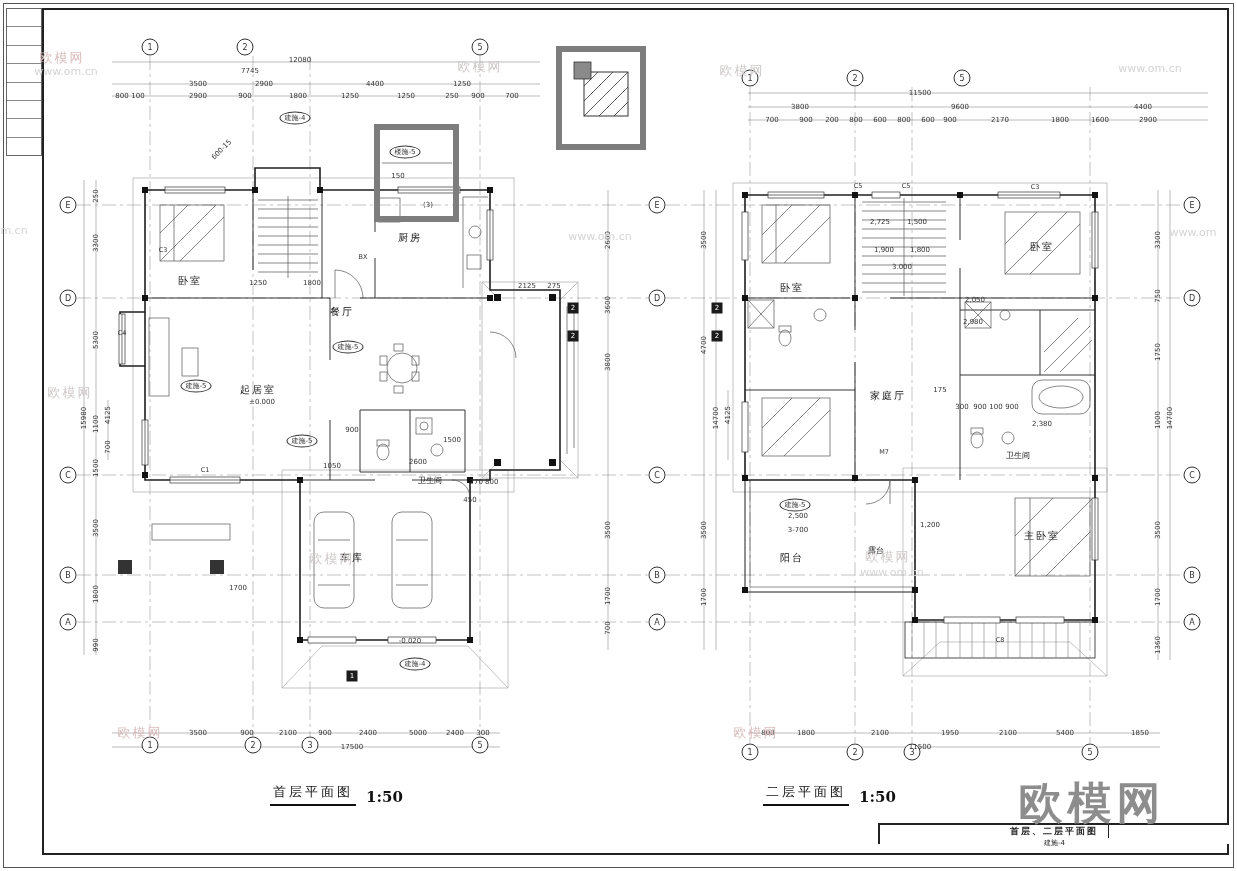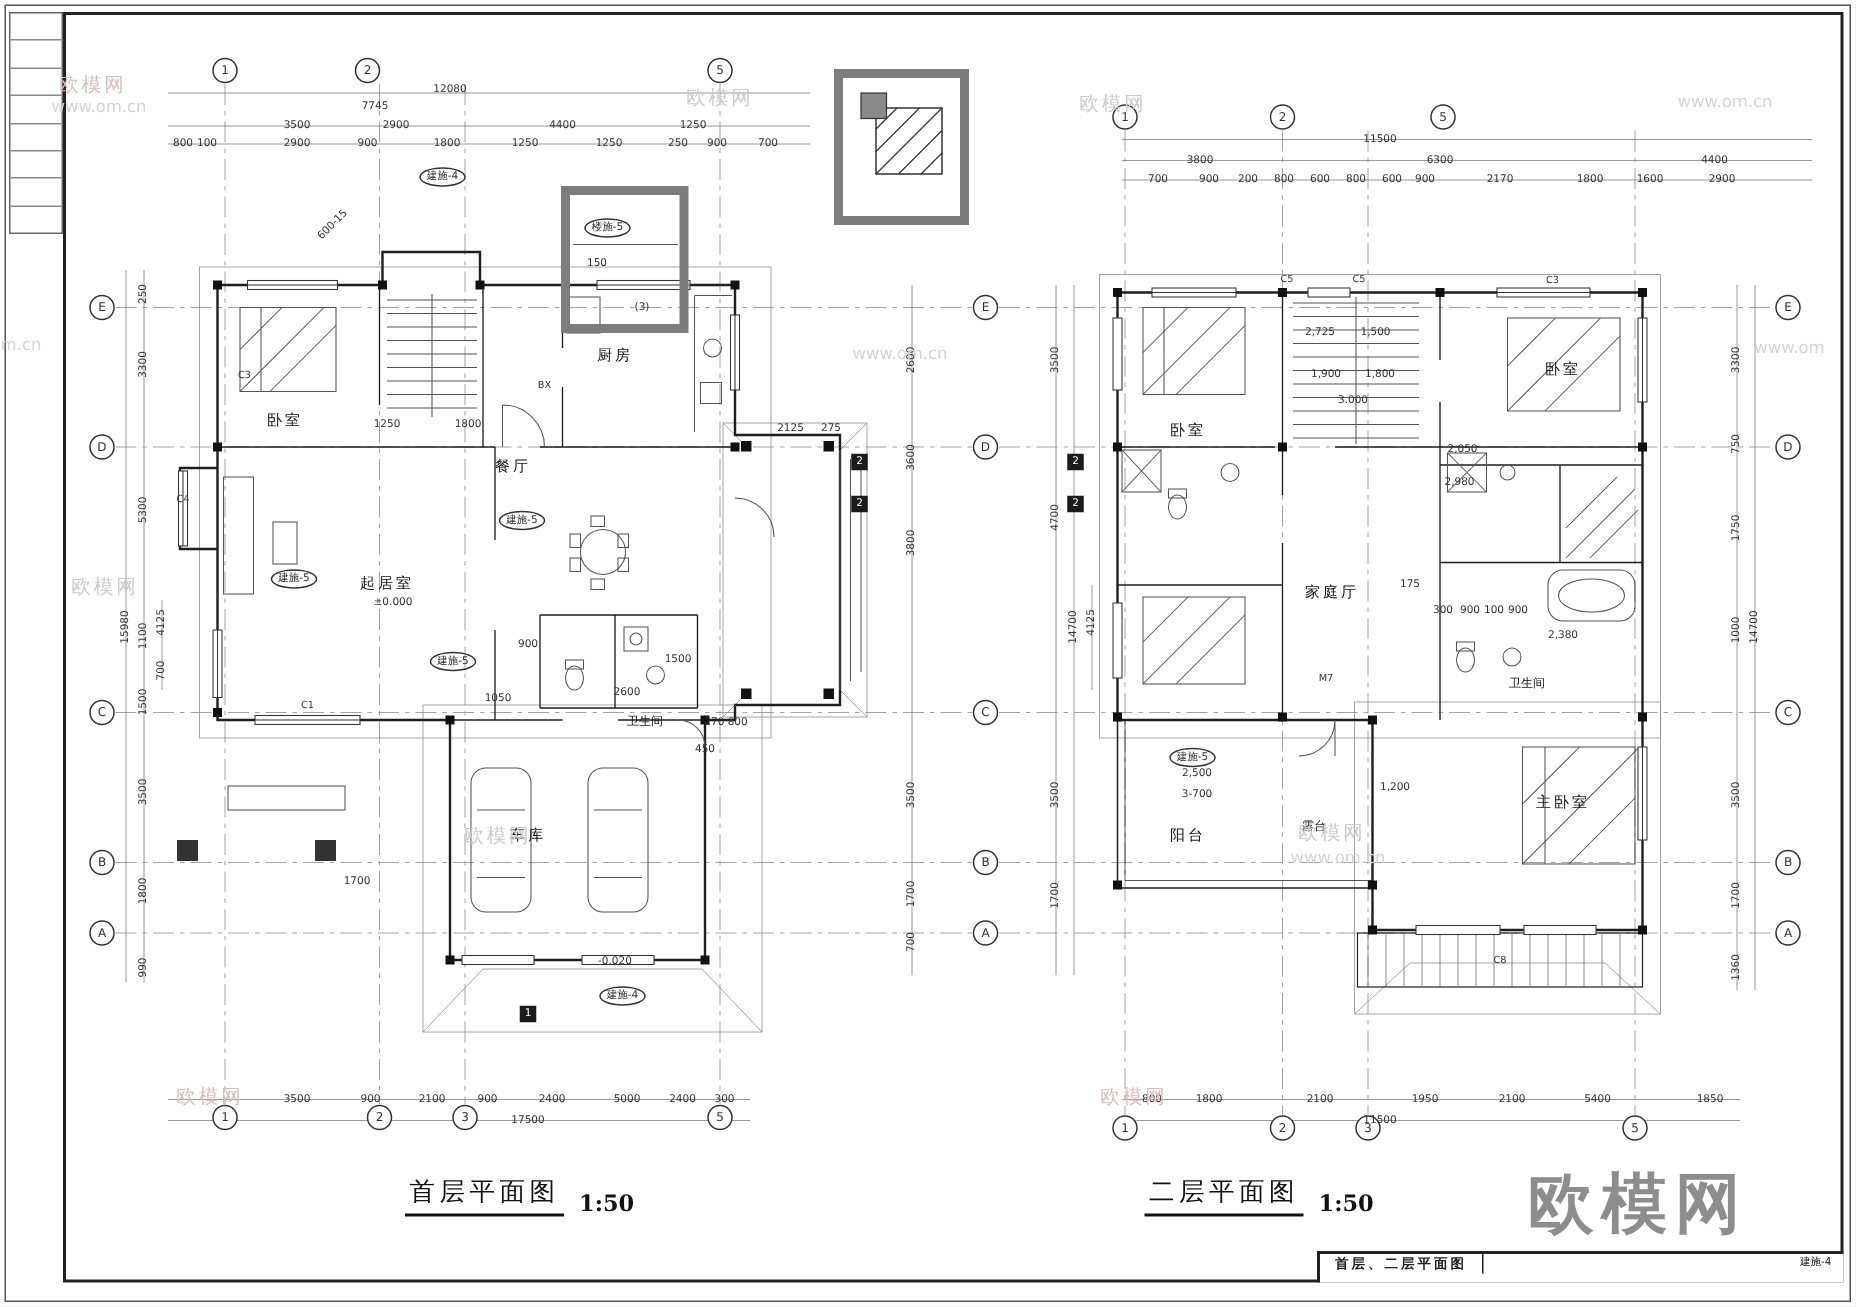--- a/index.html
+++ b/index.html
@@ -22,23 +22,23 @@
   .callout{font-size:7px;border:1px solid #333;border-radius:50%;padding:2px 4px;background:transparent;}
   .flag{font-size:7px;background:#1b1b1b;color:#fff;width:11px;height:11px;display:flex;align-items:center;justify-content:center;}
   .bubble{font-size:8px;border:1px solid #333;border-radius:50%;width:15px;height:15px;display:flex;align-items:center;justify-content:center;background:#fff;}
   .wm{font-size:13px;color:#cfc9c9;letter-spacing:2px;}
   .wmx{font-size:11px;color:#d4d4d4;}
   .wmr{font-size:13px;color:#d9bcbc;letter-spacing:2px;}
   .gray-box{position:absolute;border:6px solid #7d7d7d;box-sizing:border-box;pointer-events:none;}
   #legend-box{left:556px;top:46px;width:90px;height:104px;background:#ffffff;}
   #highlight-box{left:374px;top:124px;width:85px;height:98px;background:transparent;}
   .plan-caption{position:absolute;display:flex;align-items:flex-end;gap:10px;color:#111;}
-  .cap-title{font-size:17px;letter-spacing:3px;border-bottom:2px solid #111;padding:0 3px 3px;}
+  .cap-title{font-size:13px;letter-spacing:3px;border-bottom:2px solid #111;padding:0 3px 3px;}
   .cap-scale{font-size:15px;font-weight:bold;font-family:"DejaVu Serif","Liberation Serif",serif;}
-  .sheet-strip{position:absolute;left:878px;right:8px;bottom:16px;height:19px;border-top:2px solid #222;border-left:2px solid #222;display:flex;align-items:flex-start;background:#fff;}
+  .sheet-strip{position:absolute;left:878px;right:8px;bottom:27px;height:19px;border-top:2px solid #222;border-left:2px solid #222;display:flex;align-items:center;background:#fff;flex-direction:column;}
   .sheet-label{font-size:9px;font-weight:bold;letter-spacing:2px;padding:0 10px;border-right:1px solid #222;display:flex;align-items:center;}
   .sheet-spacer{flex:1;border-right:1px solid #222;}
   .sheet-no{font-size:7px;padding:0 8px;display:flex;align-items:center;}
   #wm-big{position:absolute;left:1092px;top:803px;transform:translate(-50%,-50%);font-size:44px;font-weight:600;color:#8d8d8d;letter-spacing:5px;white-space:nowrap;}
 </style>
 </head>
 <body>
 
 <div id="page">
 
@@ -365,21 +365,21 @@
       <span class="ann dimv" style="left: 608px; top: 596px;">1700</span>
       <span class="ann dimv" style="left: 608px; top: 628px;">700</span>
       <span class="ann dimv" style="left: 704px; top: 240px;">3500</span>
       <span class="ann dimv" style="left: 704px; top: 345px;">4700</span>
       <span class="ann dimv" style="left: 704px; top: 530px;">3500</span>
       <span class="ann dimv" style="left: 704px; top: 597px;">1700</span>
       <span class="ann dimv" style="left: 716px; top: 418px;">14700</span>
       <span class="ann dimv" style="left: 728px; top: 415px;">4125</span>
       <span class="ann dim" style="left: 920px; top: 93px;">11500</span>
       <span class="ann dim" style="left: 800px; top: 107px;">3800</span>
-      <span class="ann dim" style="left: 960px; top: 107px;">6300</span>
+      <span class="ann dim" style="left: 960px; top: 107px;">9600</span>
       <span class="ann dim" style="left: 1143px; top: 107px;">4400</span>
       <span class="ann dim" style="left: 772px; top: 120px;">700</span>
       <span class="ann dim" style="left: 806px; top: 120px;">900</span>
       <span class="ann dim" style="left: 832px; top: 120px;">200</span>
       <span class="ann dim" style="left: 856px; top: 120px;">800</span>
       <span class="ann dim" style="left: 880px; top: 120px;">600</span>
       <span class="ann dim" style="left: 904px; top: 120px;">800</span>
       <span class="ann dim" style="left: 928px; top: 120px;">600</span>
       <span class="ann dim" style="left: 950px; top: 120px;">900</span>
       <span class="ann dim" style="left: 1000px; top: 120px;">2170</span>

